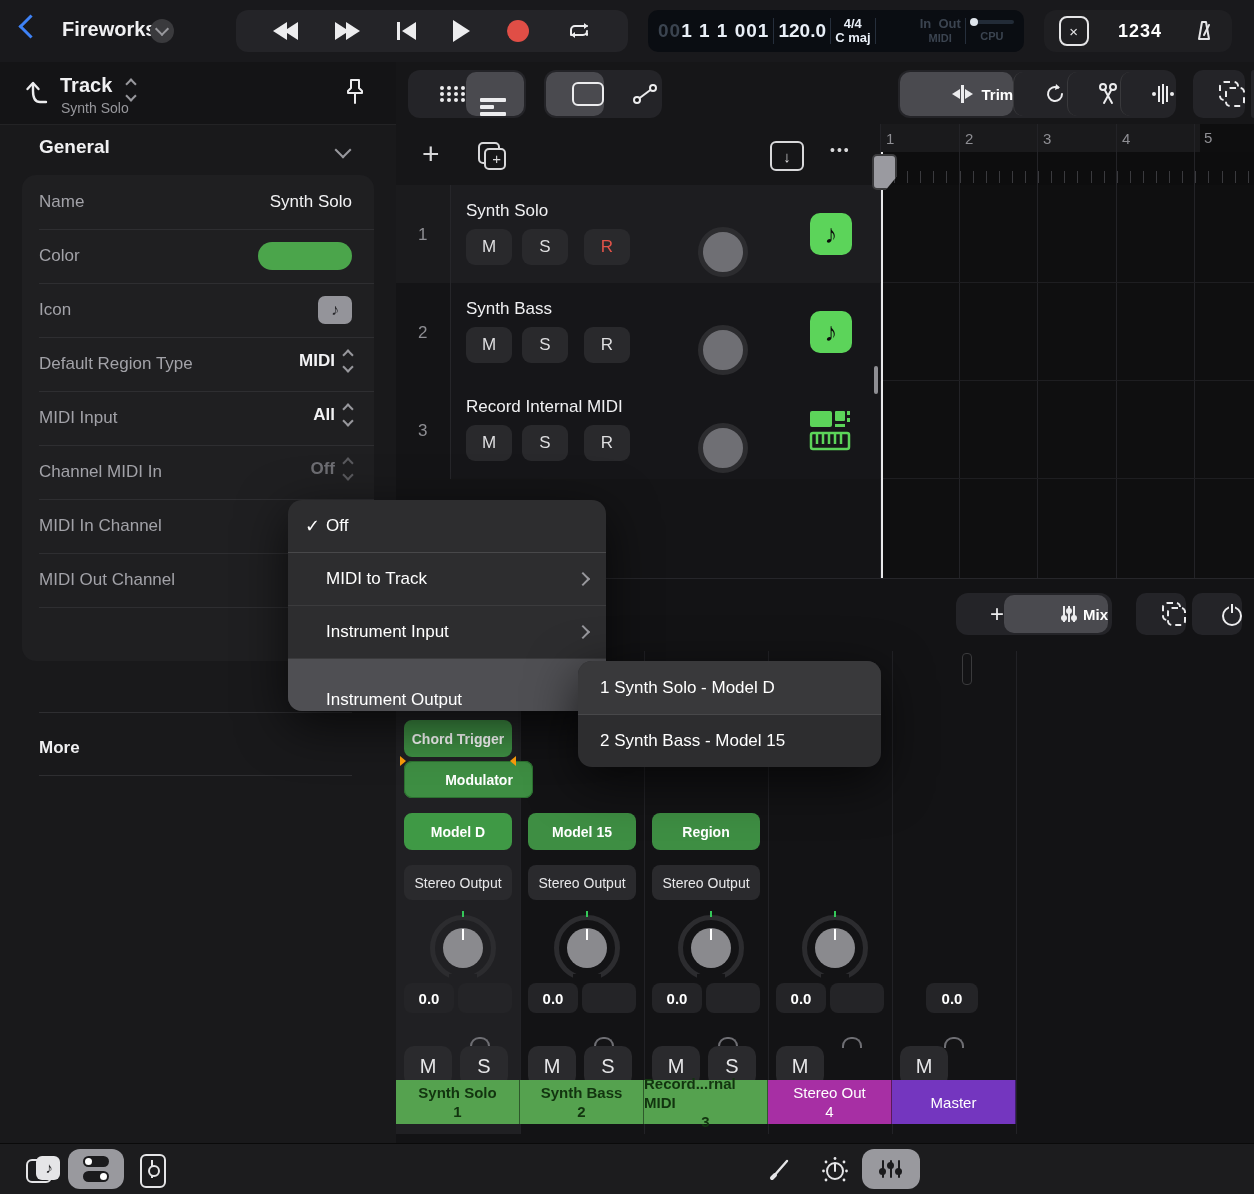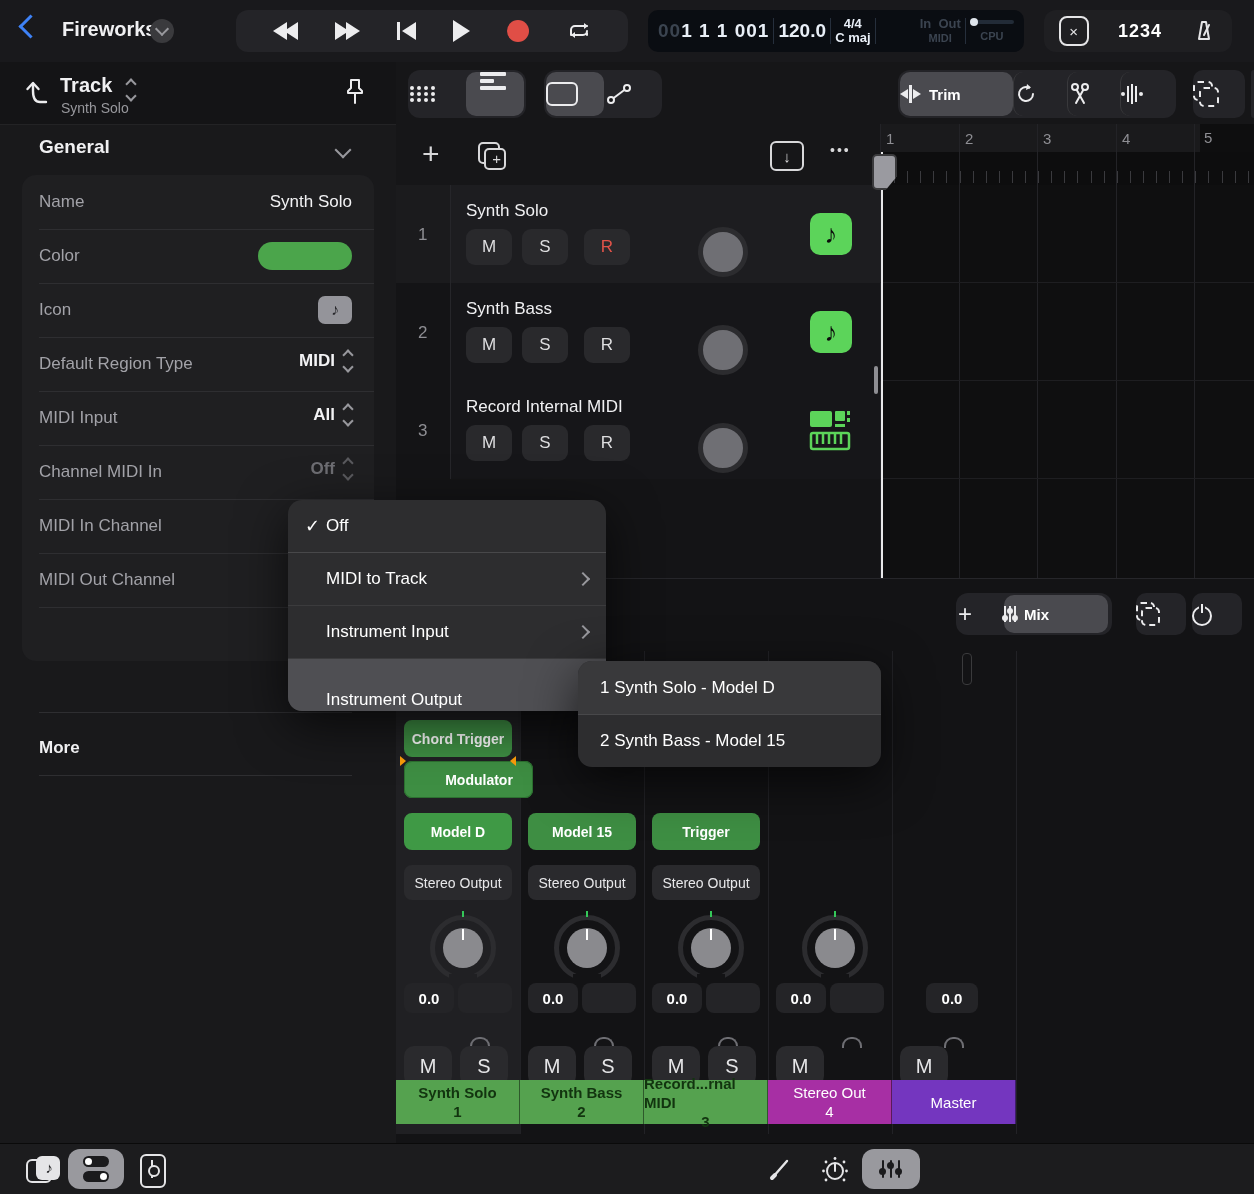--- a/index.html
+++ b/index.html
@@ -26,21 +26,21 @@
   .insp-value{color:#f2f2f4;font-size:17px;font-weight:bold;}
   .insp-row-div{position:absolute;left:17px;right:0;height:1px;background:#2e2e31;}
   .stepper{display:inline-flex;flex-direction:column;gap:4px;margin-left:9px;}
   .stepper .chv{width:6px;height:6px;}
   
   .menu{background:#2d2d2f;border-radius:14px;box-shadow:0 14px 50px rgba(0,0,0,.65);z-index:30;overflow:hidden;}
   .menu-item{height:52px;display:flex;align-items:center;font-size:17px;color:#fff;position:relative;}
   .menu-div{height:1px;background:#48484a;}
   
   #tracksArea{left:396px;top:62px;width:858px;height:516px;background:#0f0f10;}
-  .tool-btn{height:44px;border-radius:10px;display:flex;align-items:center;justify-content:flex-start;}
+  .tool-btn{height:44px;border-radius:10px;display:flex;align-items:center;justify-content:flex-end;}
   .seg-sel{background:#4a4a4f;border-radius:10px;}
   .msr{width:46px;height:36px;border-radius:9px;background:#29292c;color:#dedee0;
        font-size:17px;display:flex;align-items:center;justify-content:center;}
   .trk-icon{width:42px;height:42px;border-radius:10px;background:#5cd45a;color:#0c0c0c;
             display:flex;align-items:center;justify-content:center;font-size:26px;font-weight:bold;}
   .toggle{width:120px;height:36px;border-radius:18px;background:#232326;position:relative;}
   .toggle .knob{position:absolute;left:40px;top:-2px;width:40px;height:40px;border-radius:50%;background:#6f6f74;}
   
   #mixer{left:396px;top:578px;width:858px;height:565px;background:#131315;border-top:1px solid #26262a;}
   .plug{position:absolute;left:8px;width:108px;height:37px;border-radius:8px;background:#3e8e43;color:#fff;
@@ -485,21 +485,21 @@
       <i class="arc" style="left:74px;top:458px;"></i>
       <span class="msbtn" style="left:8px;top:467px;">M</span>
       <span class="msbtn" style="left:64px;top:467px;">S</span>
       <span class="plate" style="left:0;background:#55a24f;color:#12340f;font-weight:bold;">
         <span>Synth Bass</span>
         <span>2</span>
       </span>
     </div>
 
     <div class="abs" style="left:248px;top:0;width:124px;height:555px;">
-      <span class="plug" style="top:234px;">Trigger</span>
+      <span class="plug" style="top:234px;">Region</span>
       <span class="outbtn" style="top:286px;">Stereo Output</span>
       <span class="knob" style="left:34px;top:336px;background:#131315;">
           <i class="gap"></i>
           <i class="cap"></i>
           <i class="tick"></i>
           <i class="dot"></i>
         </span>
       <span class="valbox" style="left:8px;top:404px;width:50px;">0.0</span>
       <span class="valbox" style="left:62px;top:404px;width:54px;"></span>
       <i class="arc" style="left:74px;top:458px;"></i>

